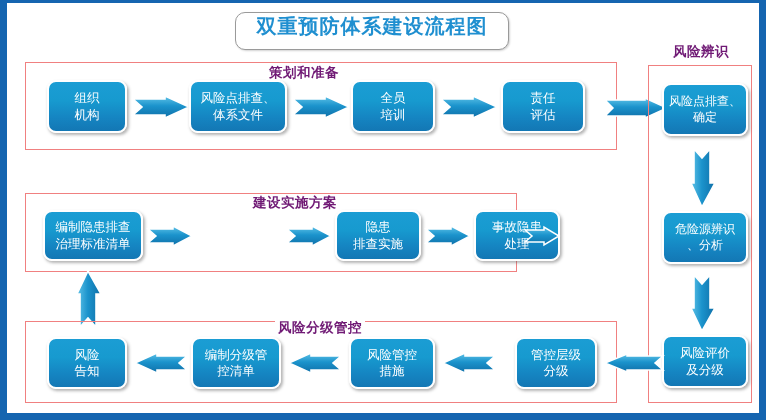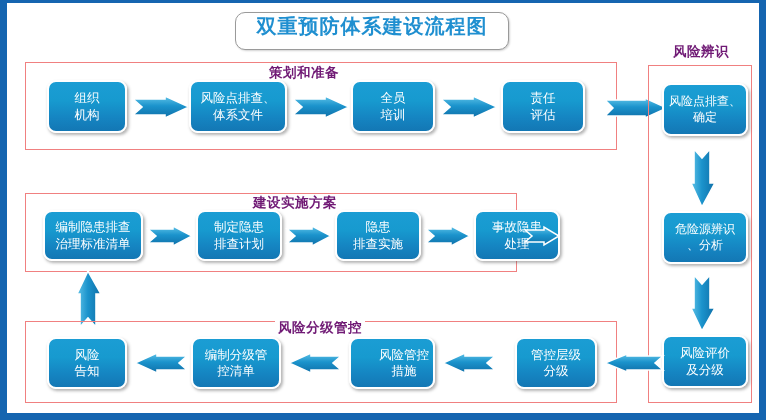--- a/index.html
+++ b/index.html
@@ -224,26 +224,20 @@
       <span>治理标准清单</span>
     </div>
   </div>
 
   <div class="arrow" style="left:141px; top:223px;">
     <svg width="44" height="20" viewBox="0 0 44 20">
       <path d="M0,3 L8,10 L0,17 L25,17 L25,20 L44,10 L25,0 L25,3 Z" fill="url(#gH1)" stroke="#ffffff" stroke-width="1.5"></path>
     </svg>
   </div>
 
-  <div class="node blue" style="left:189px; top:207px; width:86px; height:51px;">
-    <div>
-      <span>制定隐患</span>
-      <span>排查计划</span>
-    </div>
-  </div>
 
   <div class="arrow" style="left:280px; top:223px;">
     <svg width="44" height="20" viewBox="0 0 44 20">
       <path d="M0,3 L8,10 L0,17 L25,17 L25,20 L44,10 L25,0 L25,3 Z" fill="url(#gH1)" stroke="#ffffff" stroke-width="1.5"></path>
     </svg>
   </div>
 
   <div class="node blue" style="left:328px; top:207px; width:86px; height:51px;">
     <div>
       <span>隐患</span>
@@ -313,21 +307,21 @@
       <span>控清单</span>
     </div>
   </div>
 
   <div class="arrow" style="left:282px; top:350px;">
     <svg width="52" height="20" viewBox="0 0 52 20">
       <path d="M52,3 L44,10 L52,17 L22,17 L22,20 L0,10 L22,0 L22,3 Z" fill="url(#gHL)" stroke="#ffffff" stroke-width="1.6"></path>
     </svg>
   </div>
 
-  <div class="node blue" style="left:342px; top:334px; width:86px; height:52px;justify-content:flex-end;">
+  <div class="node blue" style="left:342px; top:334px; width:86px; height:52px;">
     <div>
       <span>风险管控</span>
       <span>措施</span>
     </div>
   </div>
 
   <div class="arrow" style="left:436px; top:350px;">
     <svg width="52" height="20" viewBox="0 0 52 20">
       <path d="M52,3 L44,10 L52,17 L22,17 L22,20 L0,10 L22,0 L22,3 Z" fill="url(#gHL)" stroke="#ffffff" stroke-width="1.6"></path>
     </svg>

